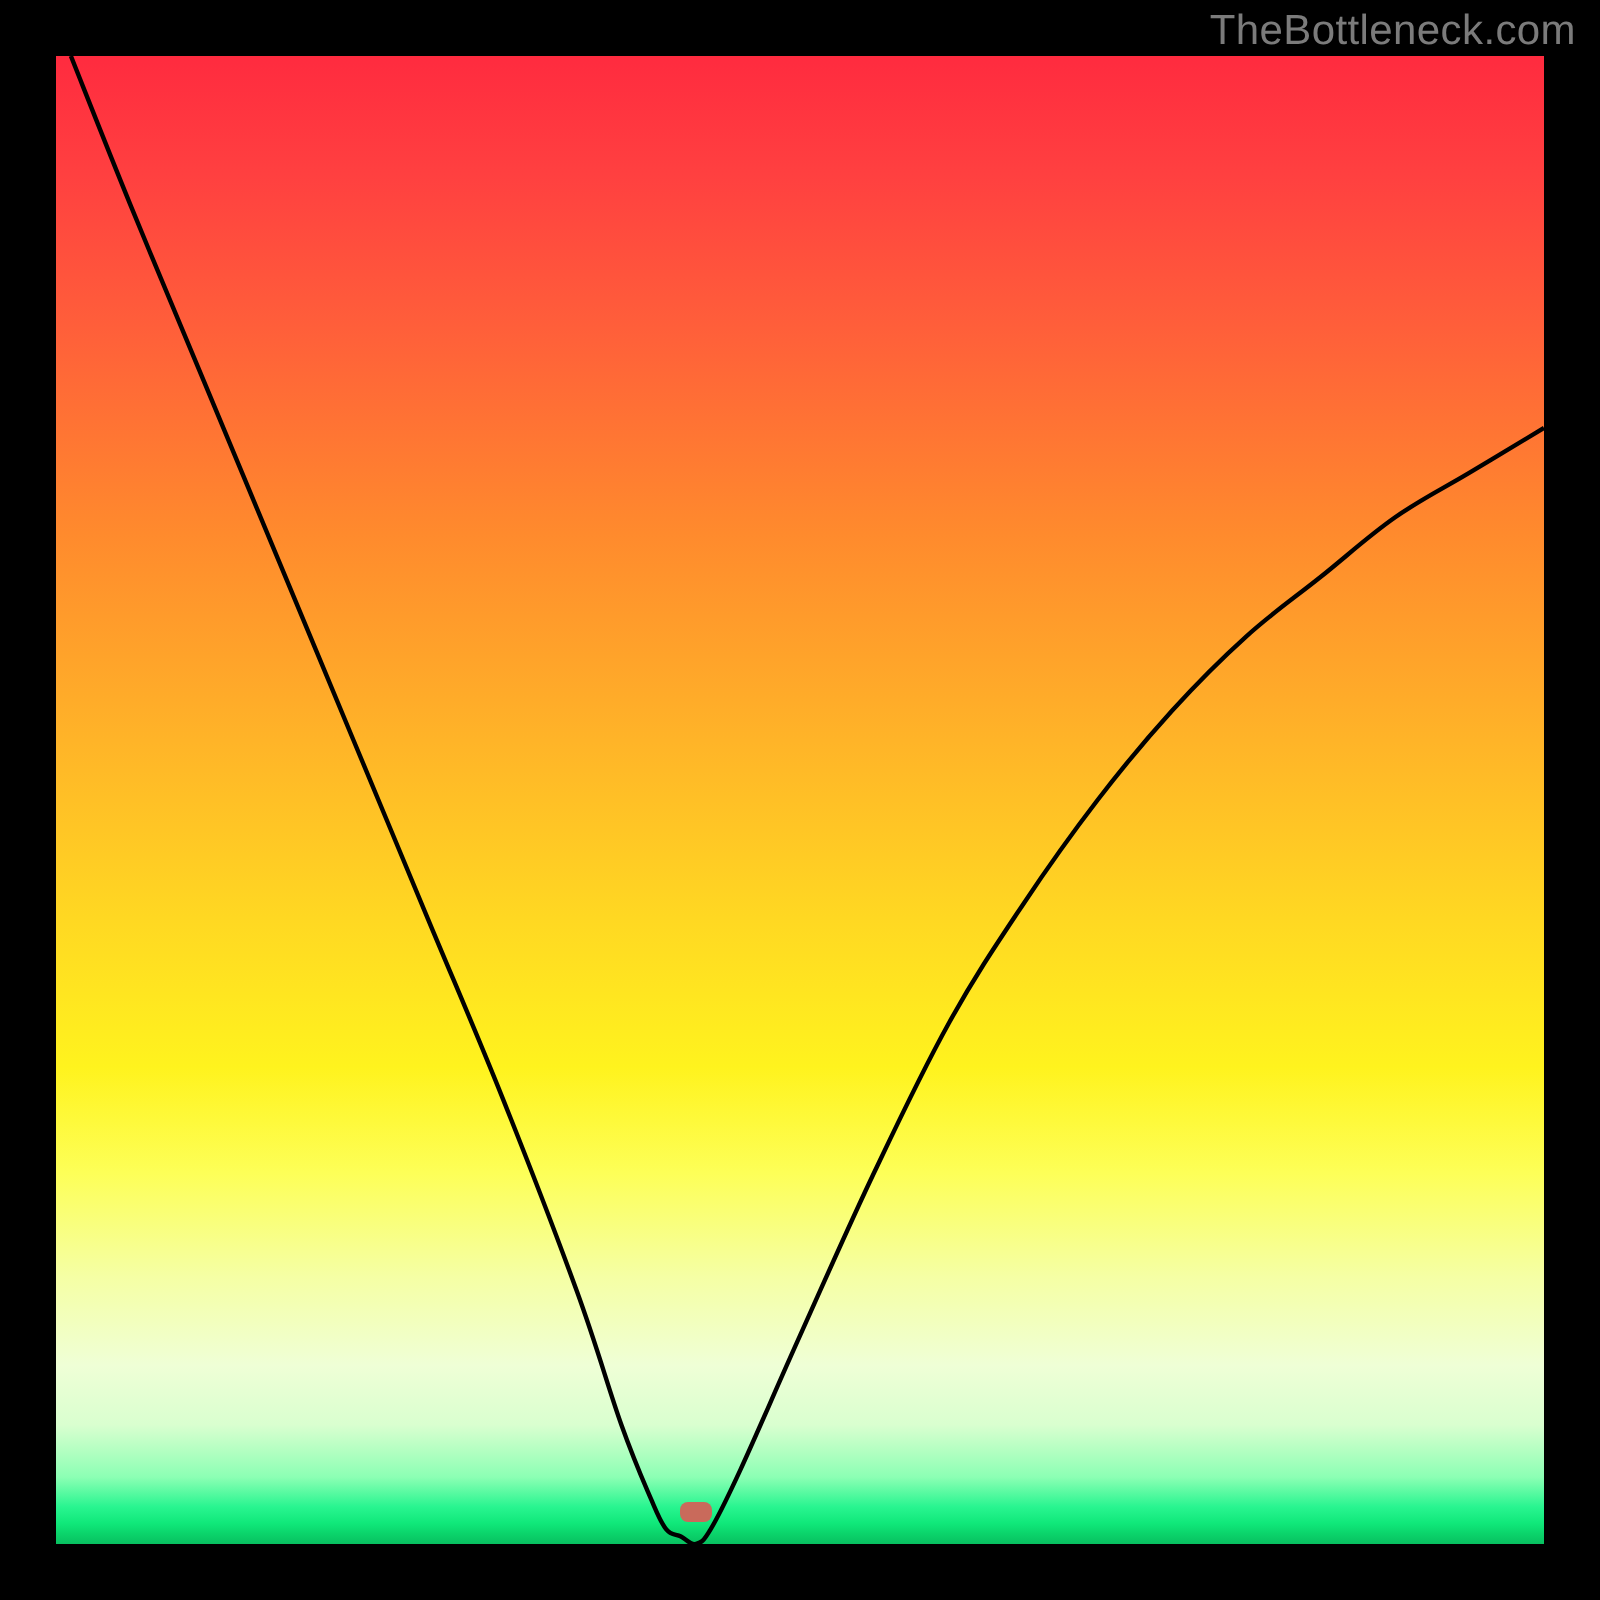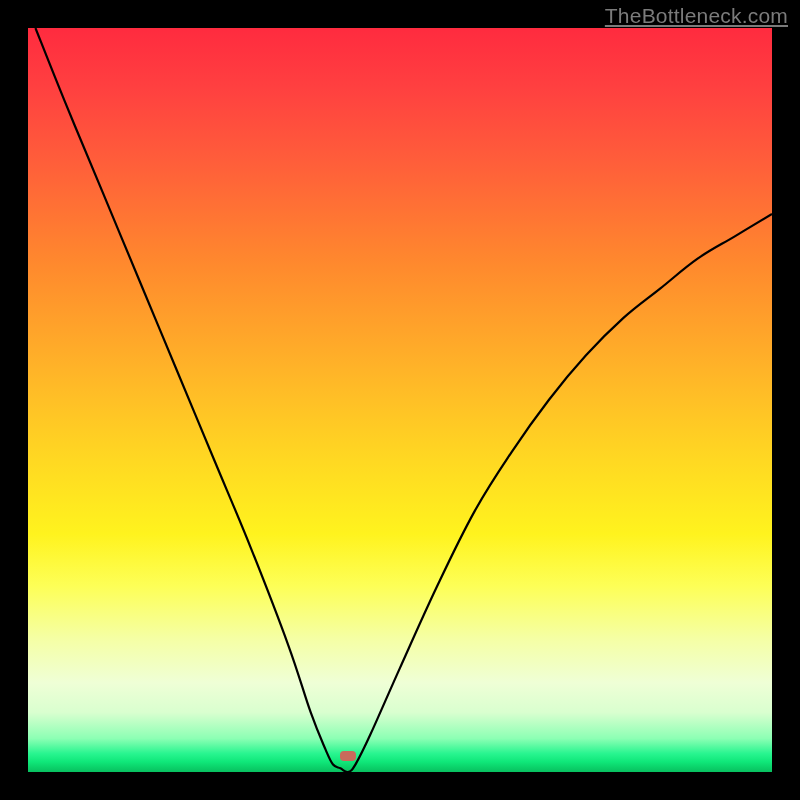--- a/index.html
+++ b/index.html
@@ -44,21 +44,20 @@
       #08c060 100%
     );
   }
   .watermark {
     position: absolute;
     top: 4px;
     right: 12px;
     color: #7b7b7b;
     font-size: 21px;
     letter-spacing: 0.2px;
-    text-decoration: underline;
   }
   .curve-svg {
     position: absolute;
     top: 28px;
     left: 28px;
     width: 744px;
     height: 744px;
   }
   .curve-path {
     fill: none;

